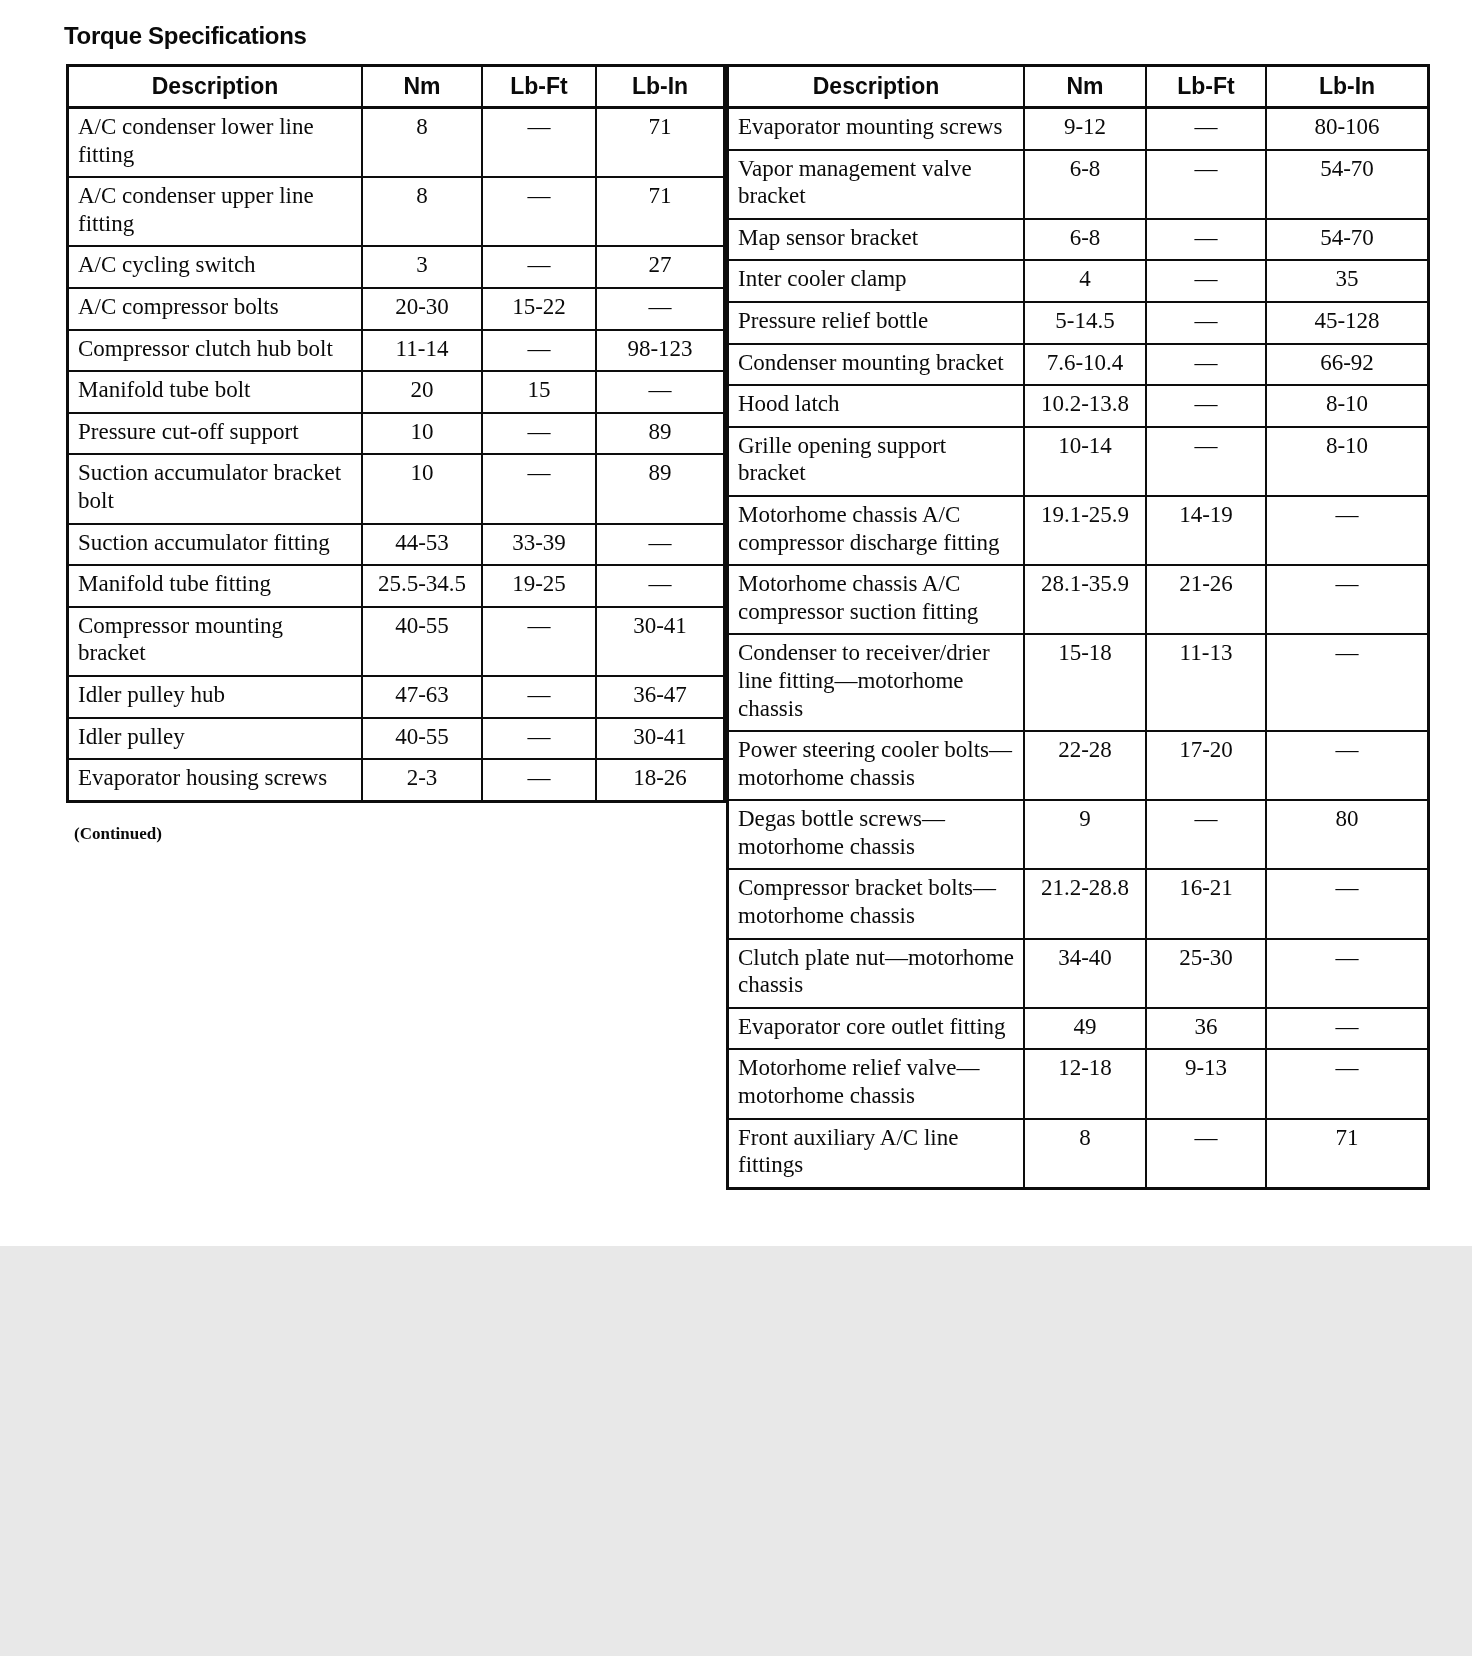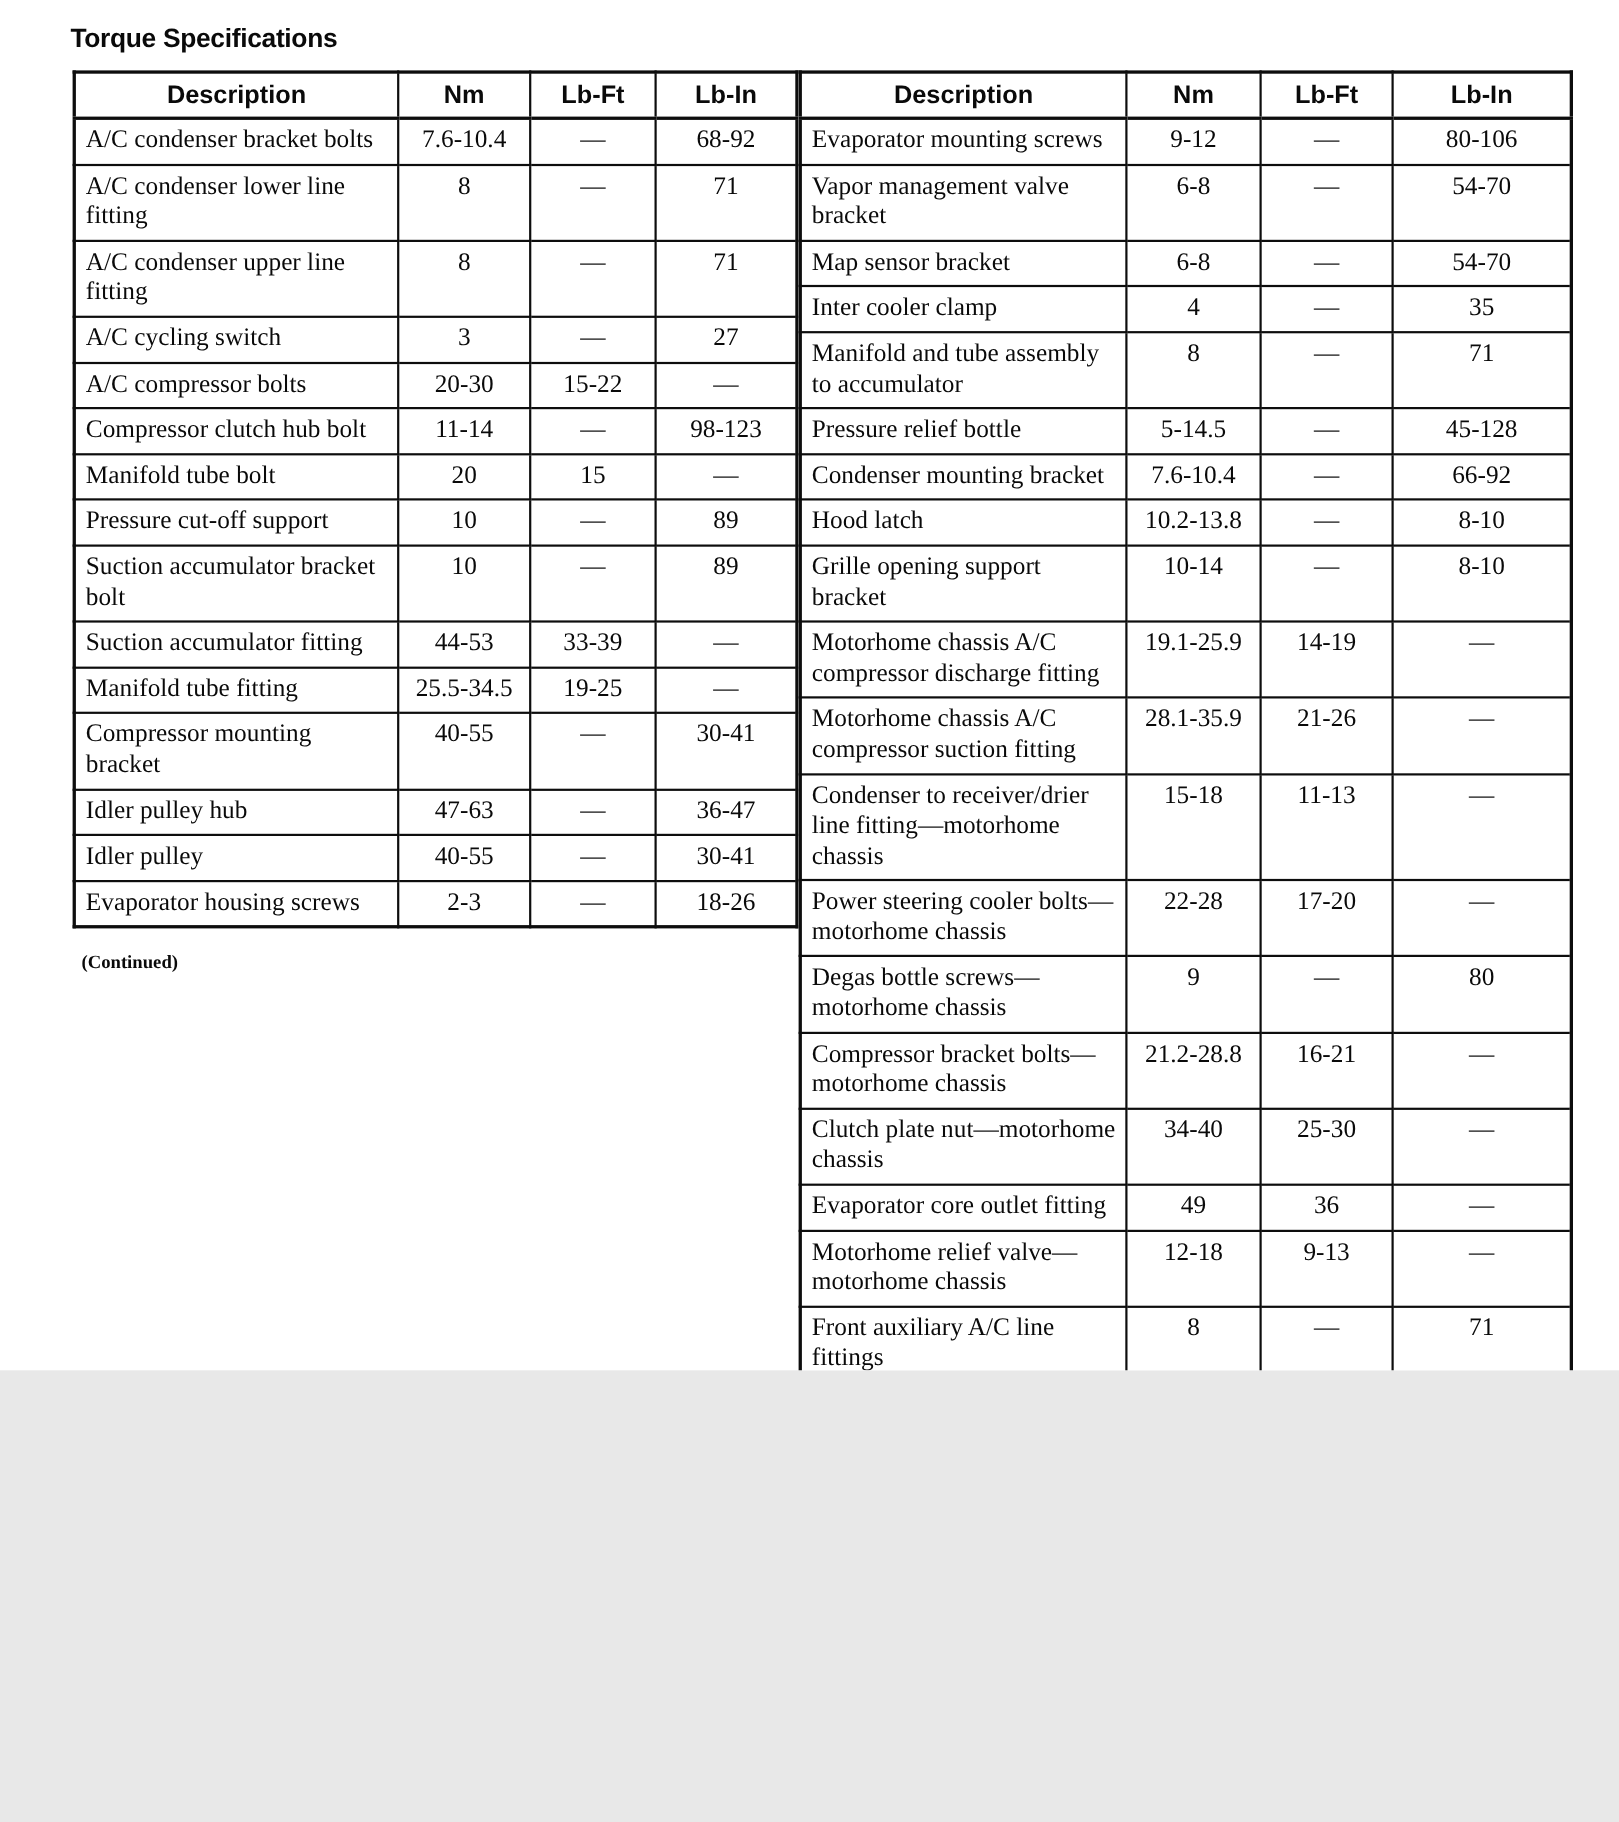--- a/index.html
+++ b/index.html
@@ -56,26 +56,20 @@
           <thead>
             <tr>
               <th class="c-desc">Description</th>
               <th class="c-nm">Nm</th>
               <th class="c-lbft">Lb-Ft</th>
               <th class="c-lbin">Lb-In</th>
             </tr>
           </thead>
           <tbody>
             <tr>
-              <td class="c-desc">A/C condenser bracket bolts</td>
-              <td class="c-nm num">7.6-10.4</td>
-              <td class="c-lbft num">—</td>
-              <td class="c-lbin num">68-92</td>
-            </tr>
-            <tr>
               <td class="c-desc">A/C condenser lower line fitting</td>
               <td class="c-nm num">8</td>
               <td class="c-lbft num">—</td>
               <td class="c-lbin num">71</td>
             </tr>
             <tr>
               <td class="c-desc">A/C condenser upper line fitting</td>
               <td class="c-nm num">8</td>
               <td class="c-lbft num">—</td>
               <td class="c-lbin num">71</td>
@@ -184,26 +178,20 @@
               <td class="c-desc">Map sensor bracket</td>
               <td class="c-nm num">6-8</td>
               <td class="c-lbft num">—</td>
               <td class="c-lbin num">54-70</td>
             </tr>
             <tr>
               <td class="c-desc">Inter cooler clamp</td>
               <td class="c-nm num">4</td>
               <td class="c-lbft num">—</td>
               <td class="c-lbin num">35</td>
-            </tr>
-            <tr>
-              <td class="c-desc">Manifold and tube assembly to accumulator</td>
-              <td class="c-nm num">8</td>
-              <td class="c-lbft num">—</td>
-              <td class="c-lbin num">71</td>
             </tr>
             <tr>
               <td class="c-desc">Pressure relief bottle</td>
               <td class="c-nm num">5-14.5</td>
               <td class="c-lbft num">—</td>
               <td class="c-lbin num">45-128</td>
             </tr>
             <tr>
               <td class="c-desc">Condenser mounting bracket</td>
               <td class="c-nm num">7.6-10.4</td>

